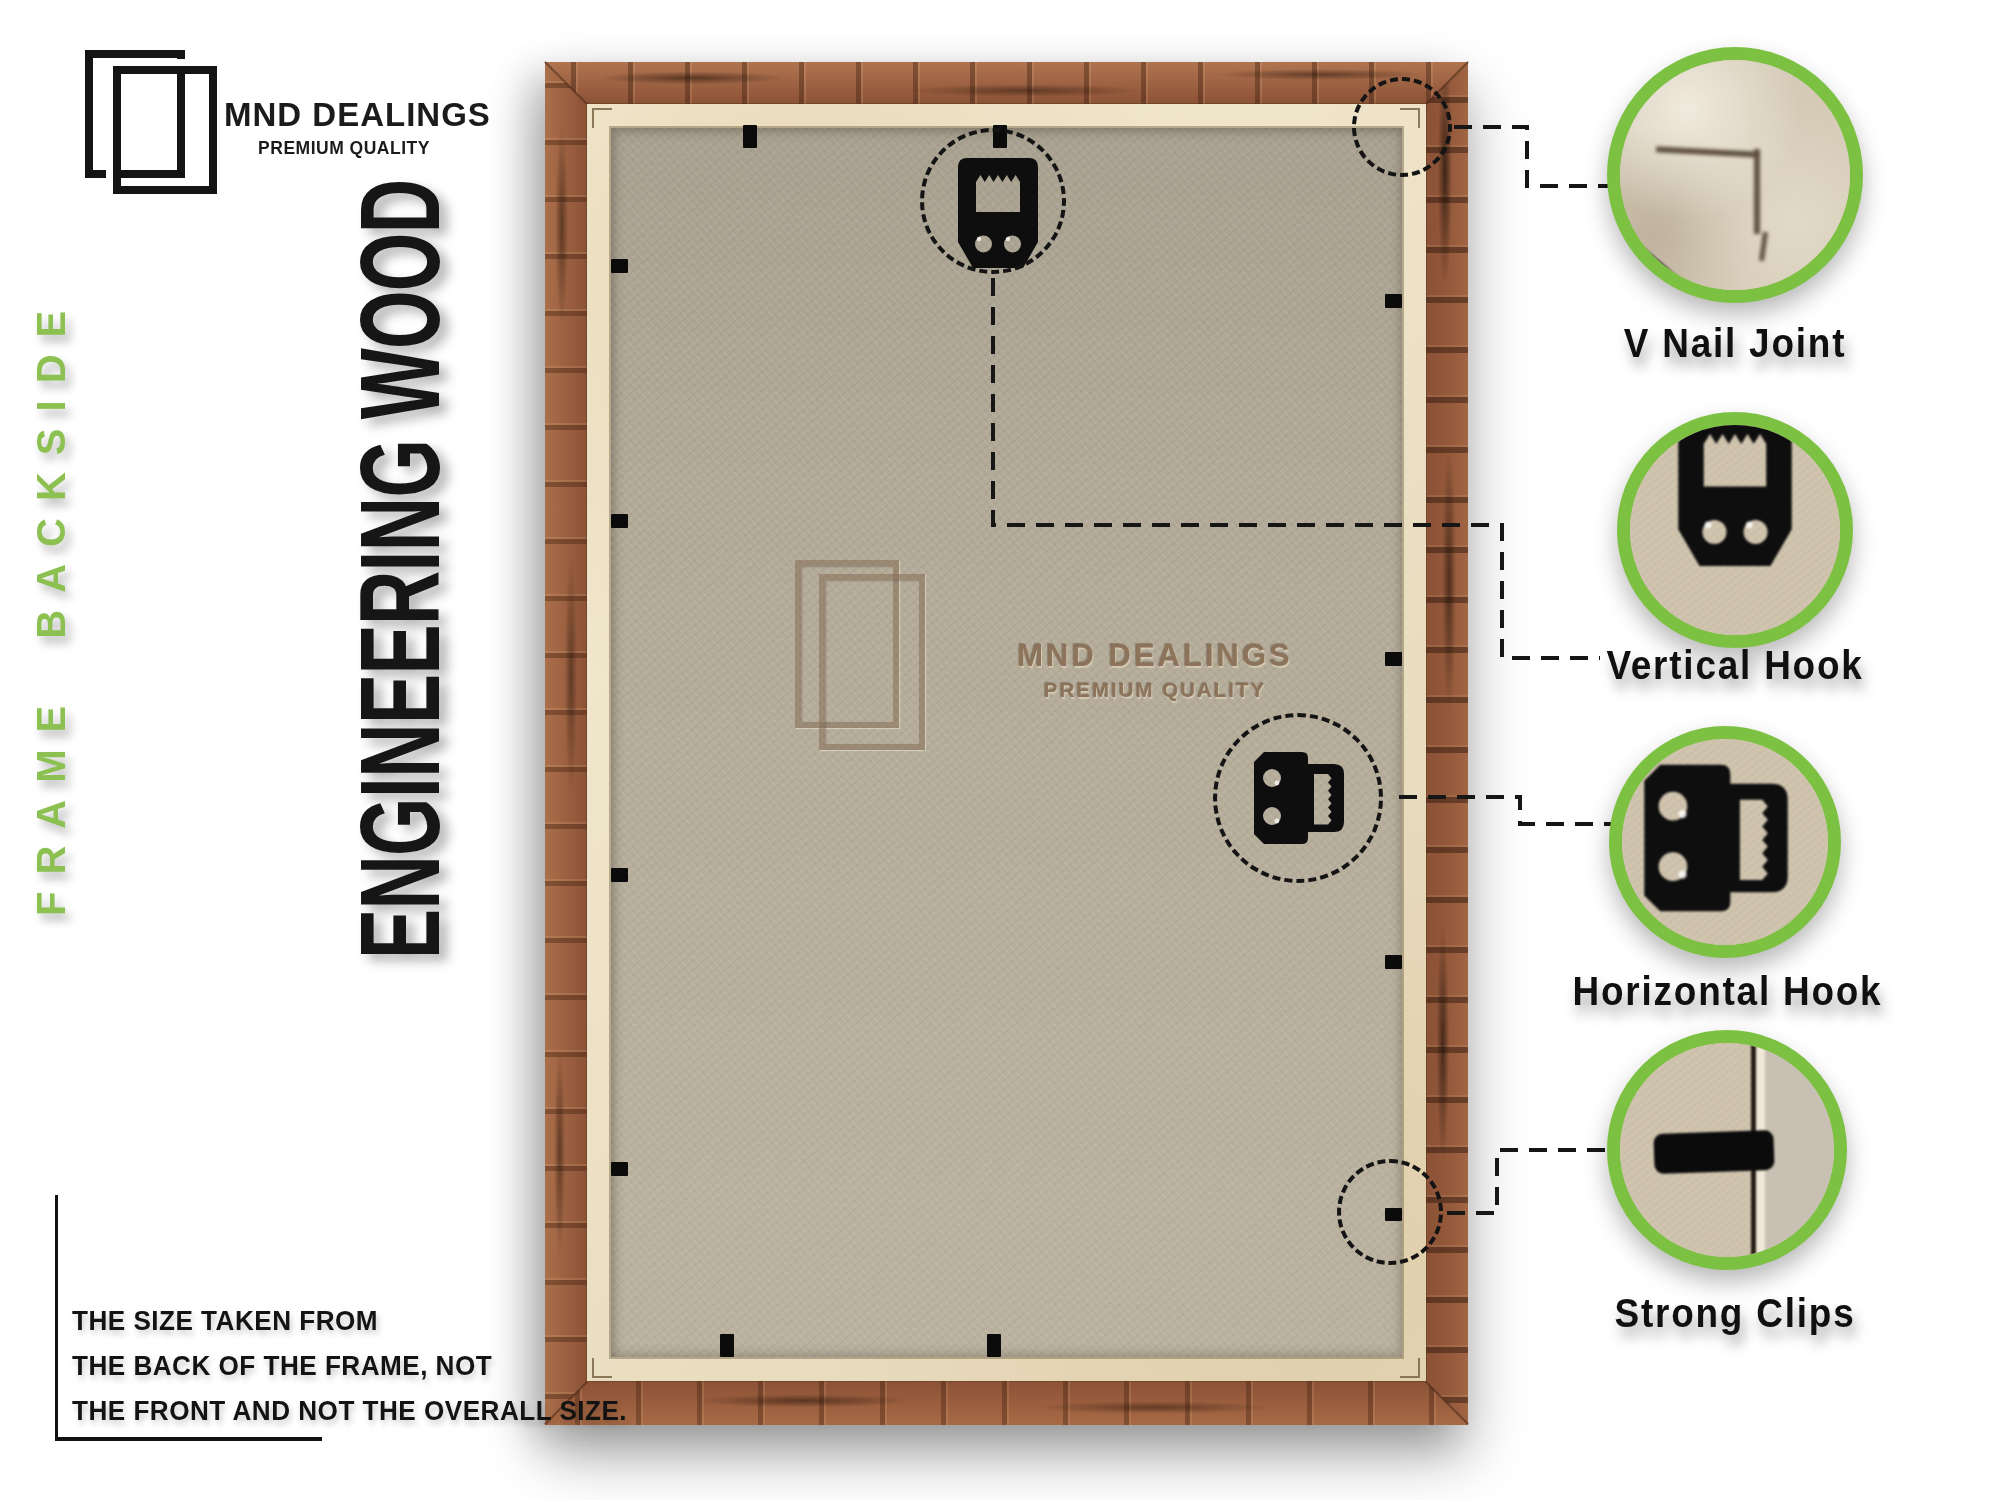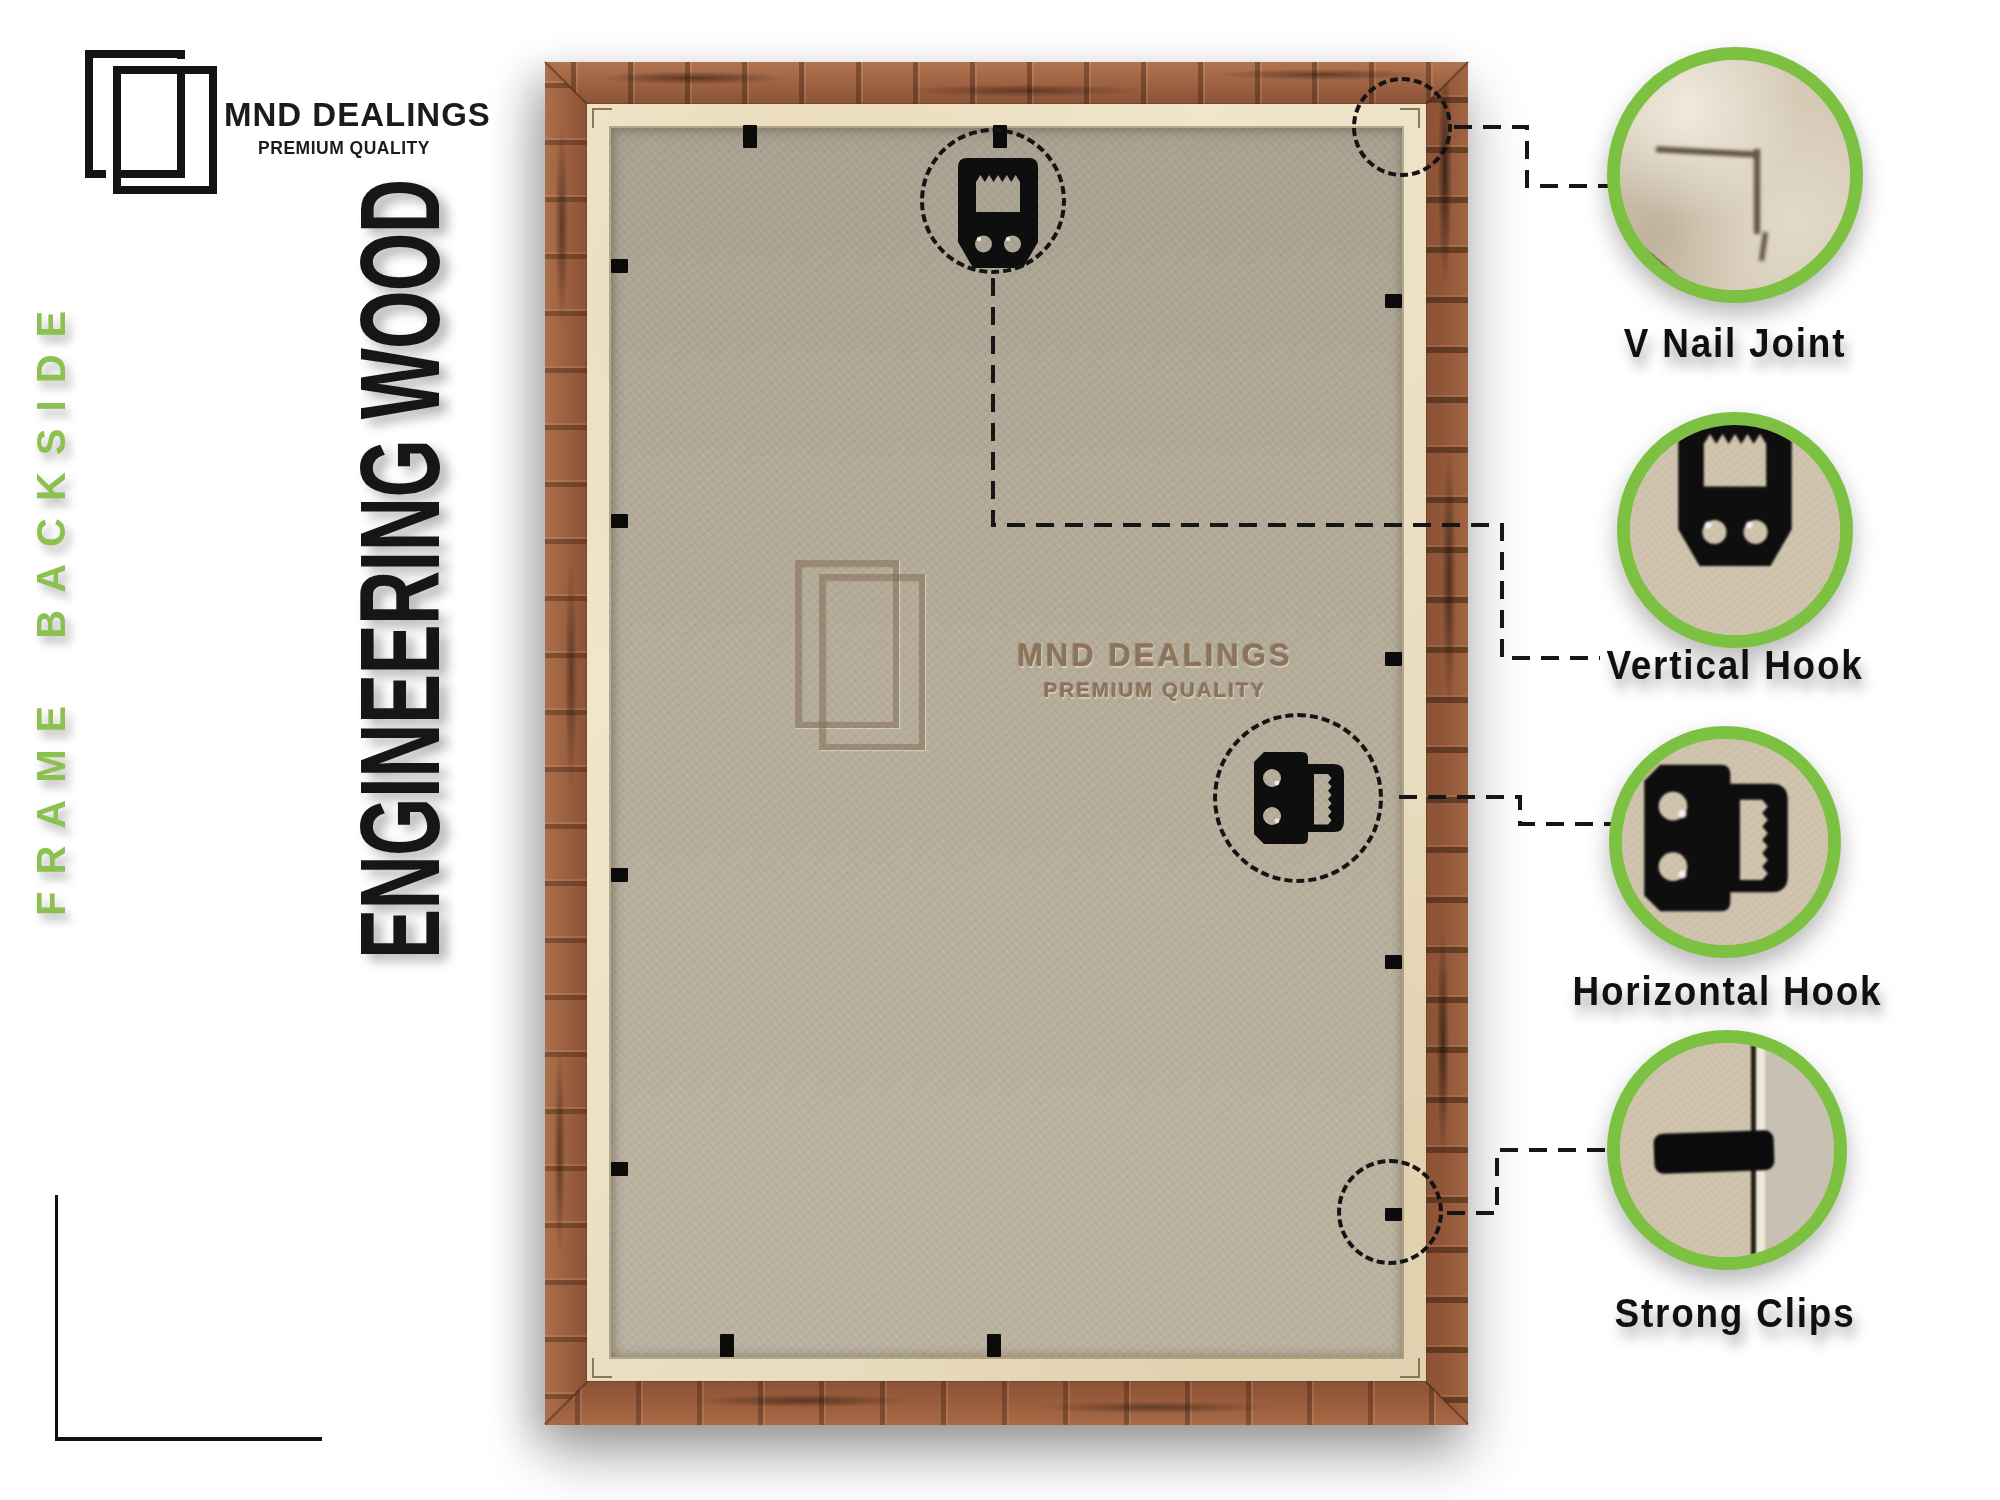--- a/index.html
+++ b/index.html
@@ -261,14 +261,19 @@
       <div style="position:absolute; left:61%; top:0; bottom:0; width:5px; background:#241e15;"></div>
       <div style="position:absolute; left:calc(61% + 5px); top:0; bottom:0; right:0;
                   background:linear-gradient(90deg, #efe8d8 0 9px, #c8c0b2 9px);"></div>
       <div style="position:absolute; left:17%; top:42%; width:54%; height:18%; background:#0b0b0b; border-radius:9px; transform:rotate(-2deg);"></div>
     </div>
   </div>
   <div class="callout-label" style="left:1585px; top:1290px; width:300px;">Strong Clips</div>
 
   <div class="note-line-v"></div>
   <div class="note-line-h"></div>
+  <div class="note">
+    <div>THE SIZE TAKEN FROM</div>
+    <div>THE BACK OF THE FRAME, NOT</div>
+    <div>THE FRONT AND NOT THE OVERALL SIZE.</div>
+  </div>
 
 </div>
 
 </body></html>

